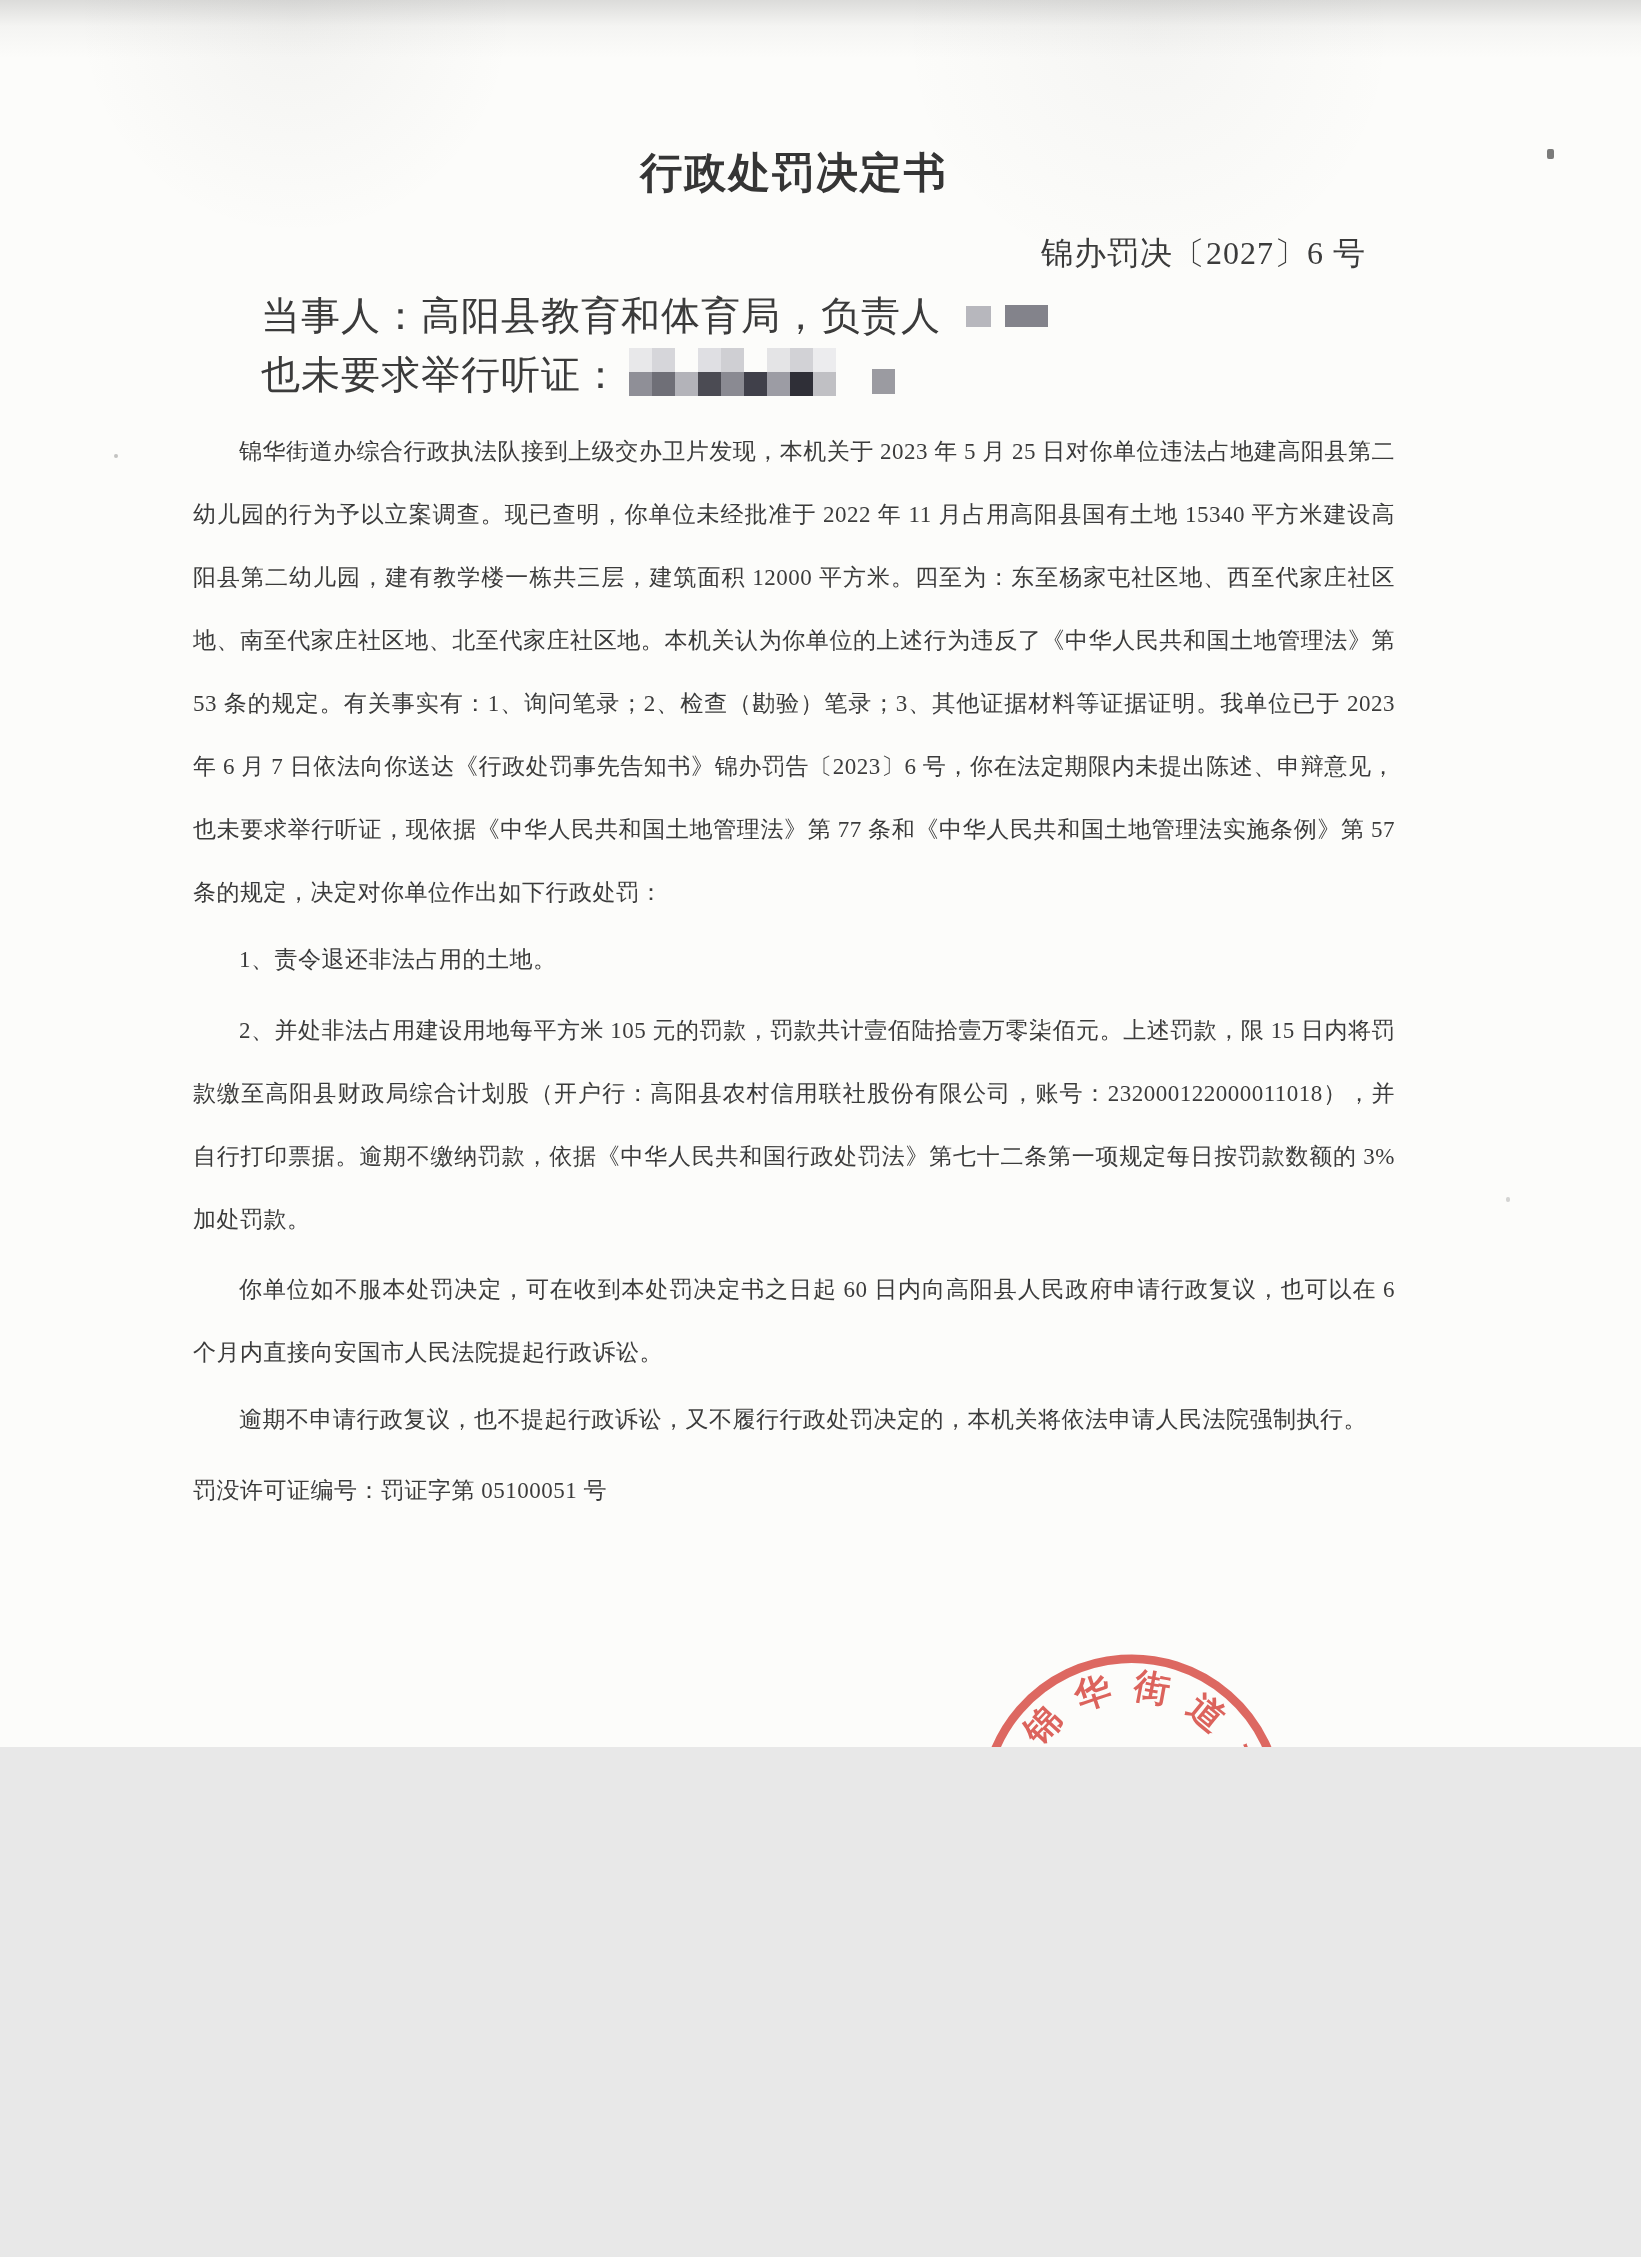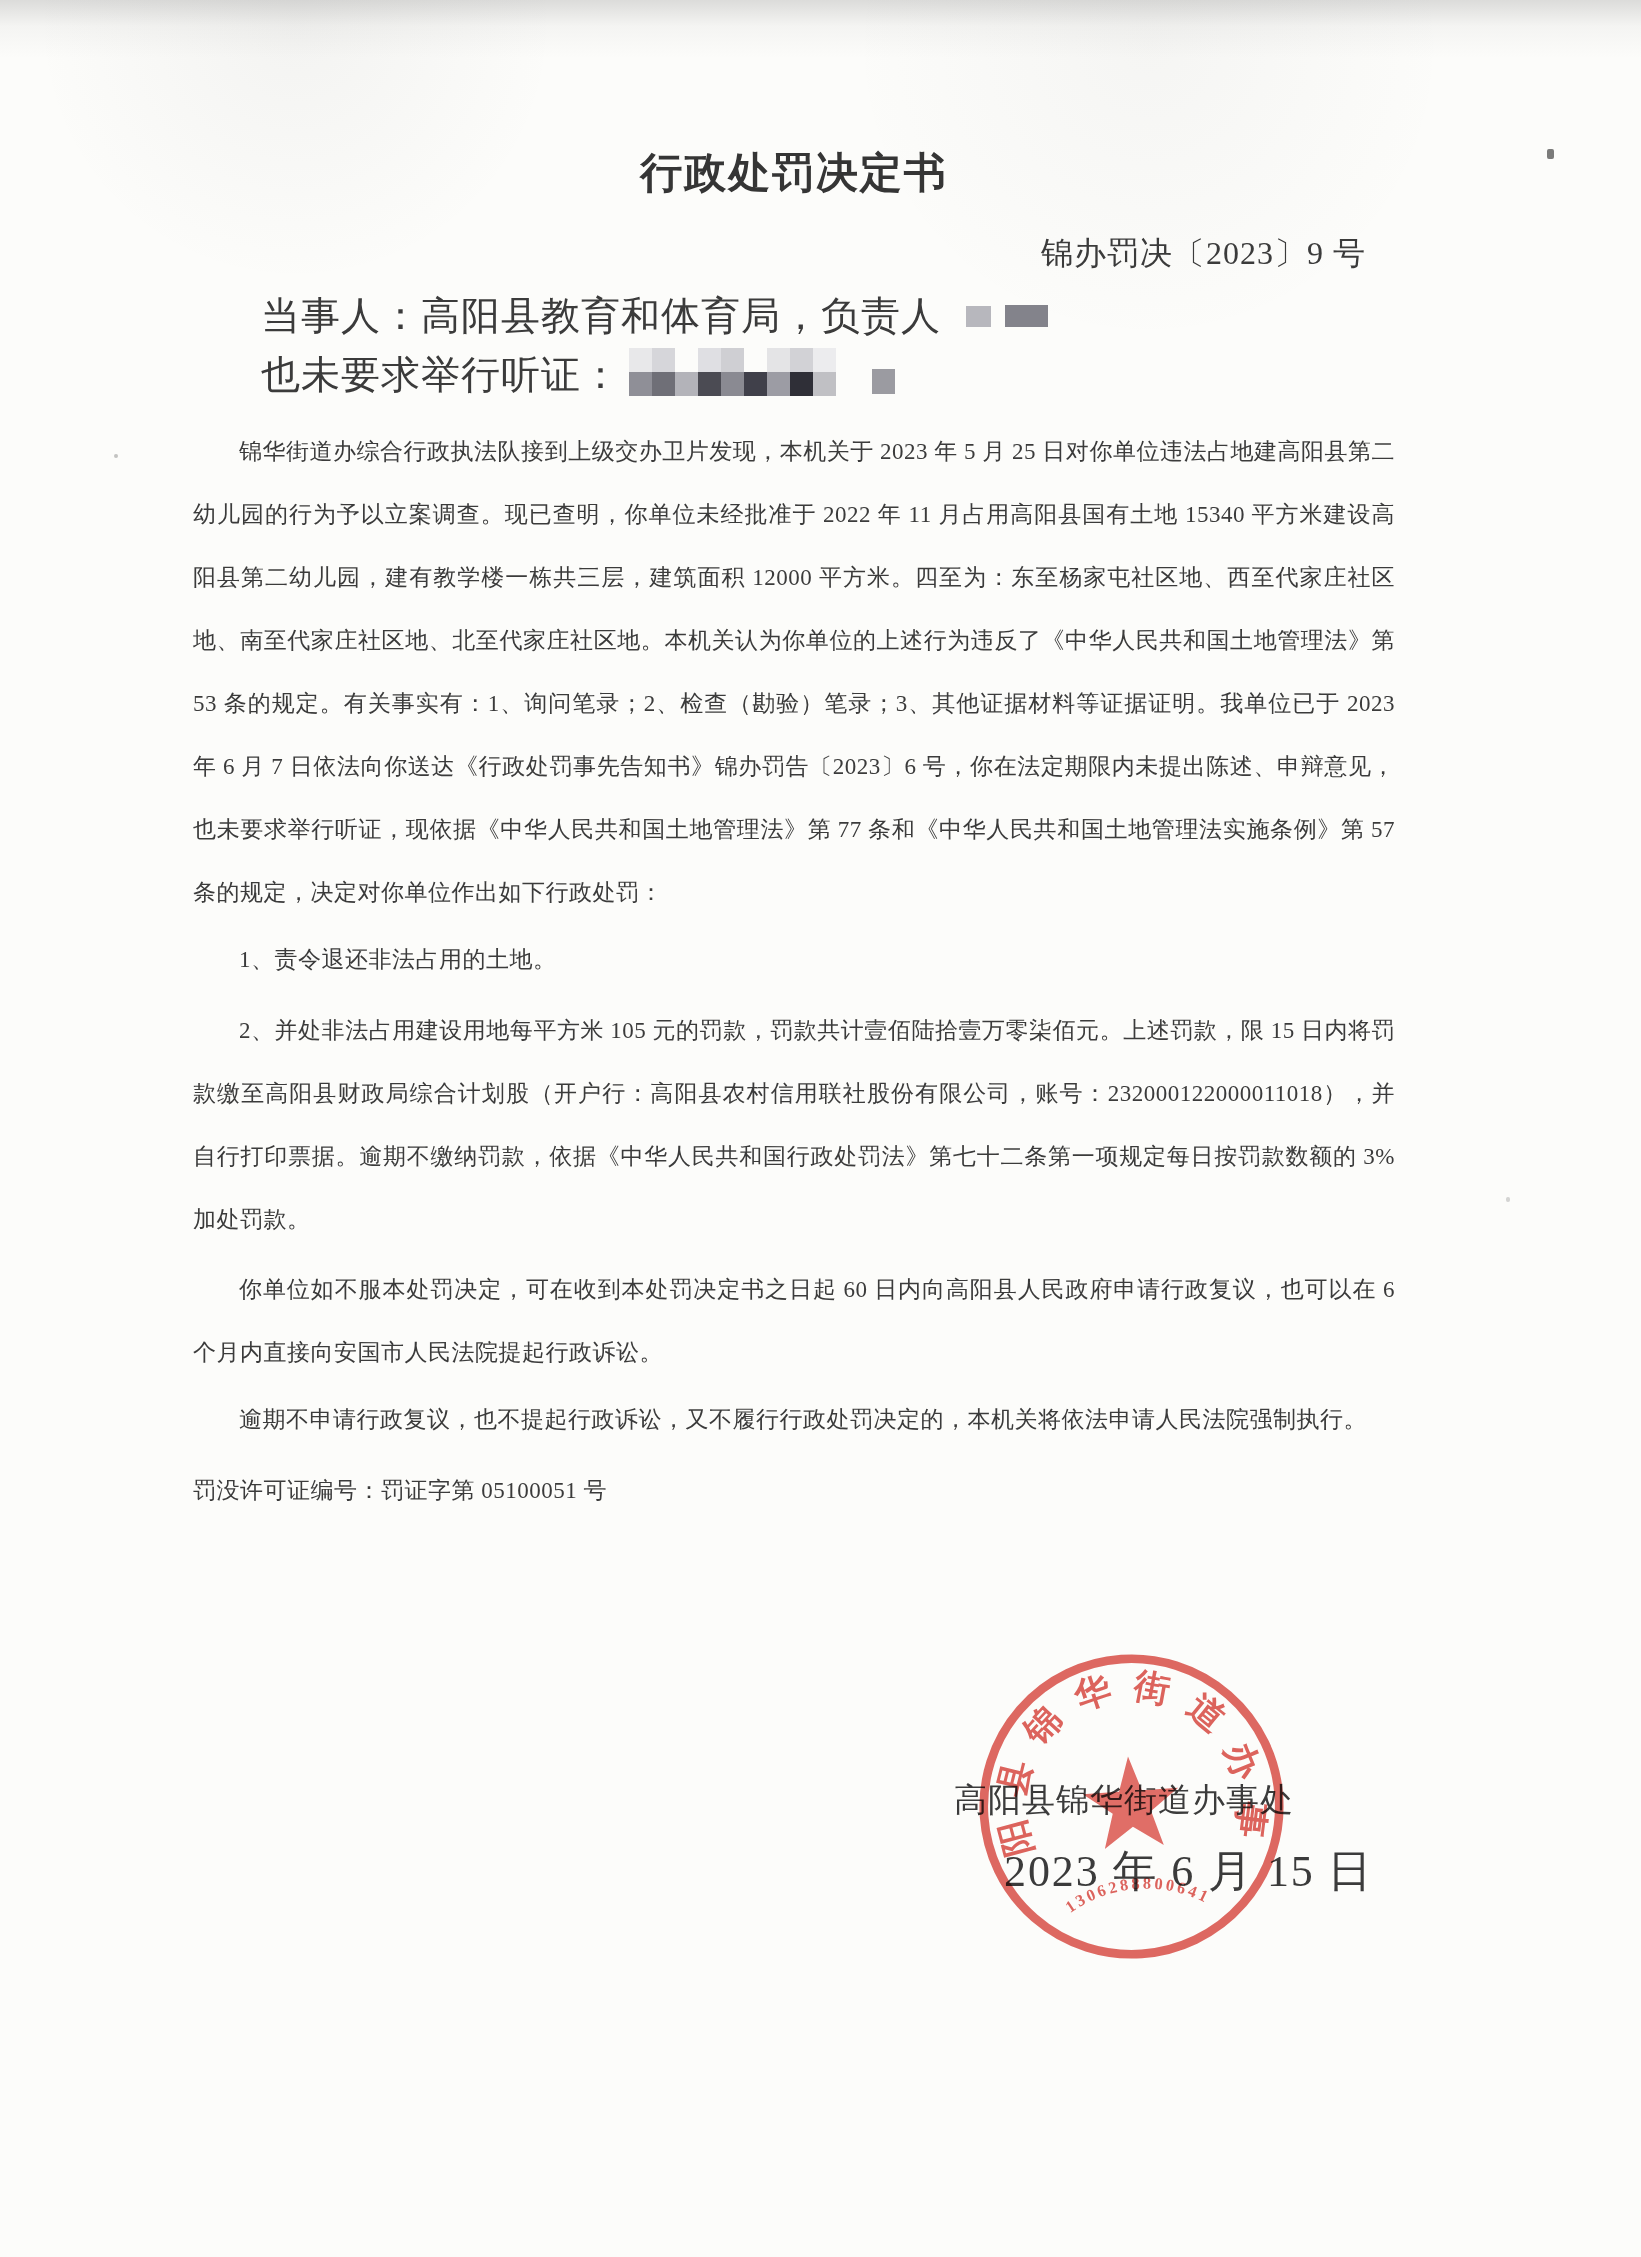--- a/index.html
+++ b/index.html
@@ -1,18 +1,18 @@
 <!DOCTYPE html>
 <html lang="zh"><head>
 <meta charset="utf-8">
 <style>
   html,body{margin:0;padding:0;background:#e8e8e8;}
   .page{
     position:relative;
-    width:1641px;height:2257px;
+    width:1641px;height:1747px;
     margin:0 auto;
     background:#fcfcfa;
     background-image:
       radial-gradient(circle at 18% 1%, rgba(80,80,80,0.05), transparent 10%),
       radial-gradient(circle at 70% 2%, rgba(80,80,80,0.04), transparent 12%);
     font-family:"Liberation Serif","DejaVu Serif",serif;
     color:#3b3b3b;
     overflow:hidden;
   }
   .scan-top-band{
@@ -77,21 +77,21 @@
 
 <div class="page">
 
   <div class="scan-top-band"></div>
   <div class="speck" style="left:1547px;top:149px;width:6.8px;height:9.7px;"></div>
   <div class="speck" style="left:114px;top:454px;width:3.9px;height:3.9px;opacity:.35;"></div>
   <div class="speck" style="left:1506px;top:1197px;width:3.9px;height:4.8px;opacity:.25;"></div>
 
   <h1 class="title">行政处罚决定书</h1>
 
-  <div class="doc-number">锦办罚决〔2023〕9 号</div>
+  <div class="doc-number">锦办罚决〔2027〕6 号</div>
 
   <div class="party-line party-line-1">
     <span>当事人：高阳县教育和体育局，负责人</span>
     <span class="name-redaction">
       <span class="blk1"></span>
       <span class="blk2"></span>
     </span>
   </div>
 
   <div class="party-line party-line-2">

